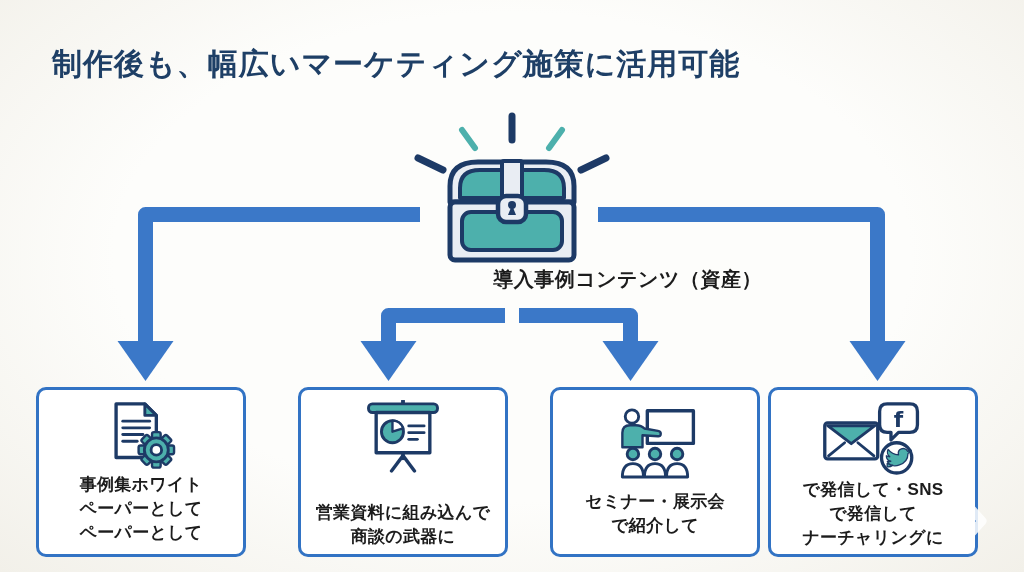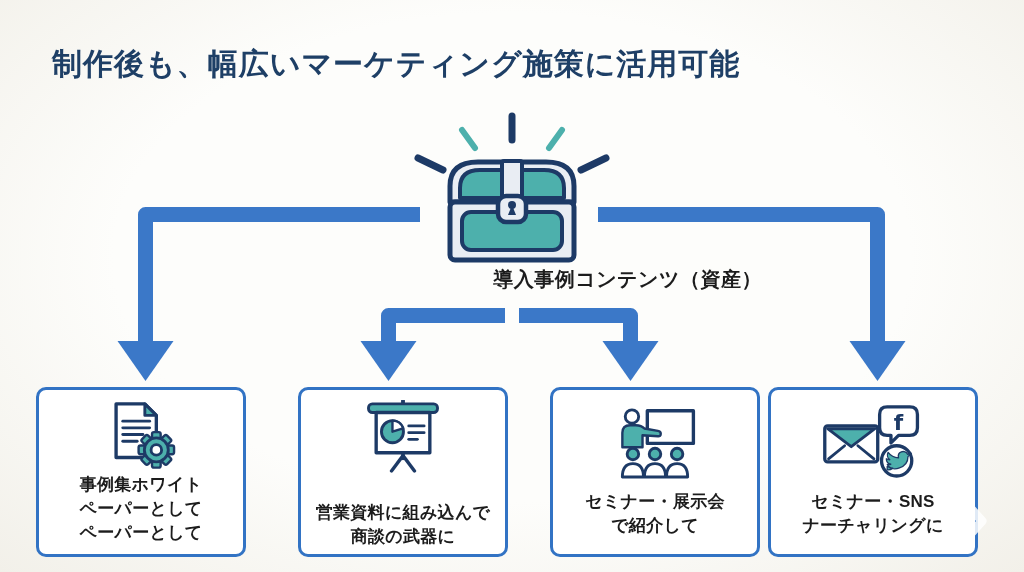--- a/index.html
+++ b/index.html
@@ -192,21 +192,22 @@
             <text x="82" y="30" text-anchor="middle" class="f-navy fb-letter">f</text>
           </g>
           <g>
             <circle cx="80" cy="63" r="16" class="f-white s-navy" stroke-width="3.5"></circle>
             <path d="M70 69 c4 2.5 9 3 13 1.5 c6 -2 9 -7 9 -12 l3.5 -3.5 -4 1 c-1 -2.5 -4 -3.5 -6.5 -2.5 c-2.5 1 -3.7 3.7 -3 6.3 c-4.5 -0.3 -8.5 -2.5 -11 -5.8 c-1.5 2.7 -0.7 6 1.8 7.8 c-1.3 0 -2.6 -0.4 -3.7 -1 c0 2.8 2 5.2 4.7 5.8 c-1.2 0.3 -2.5 0.4 -3.7 0.1 c1 2.4 3.3 4 5.9 4 c-2.2 1.7 -4.2 2.1 -6 1.8 Z" class="f-teal s-navy" stroke-width="1.4"></path>
           </g>
         </g>
       </svg>
     </div>
     <div class="box-text">
-        <span>セミナー・SNS</span>
+        <span>で発信して・SNS</span>
+        <span>で発信して</span>
         <span>ナーチャリングに</span>
       </div>
   </div>
 
   <svg class="chevron" width="30" height="48" viewBox="0 0 30 48" aria-hidden="true">
     <path d="M6 4 L24 24 L6 44" fill="none" stroke="#ffffff" stroke-width="9" stroke-linecap="round" stroke-linejoin="round"></path>
   </svg>
 
 </div>
 

